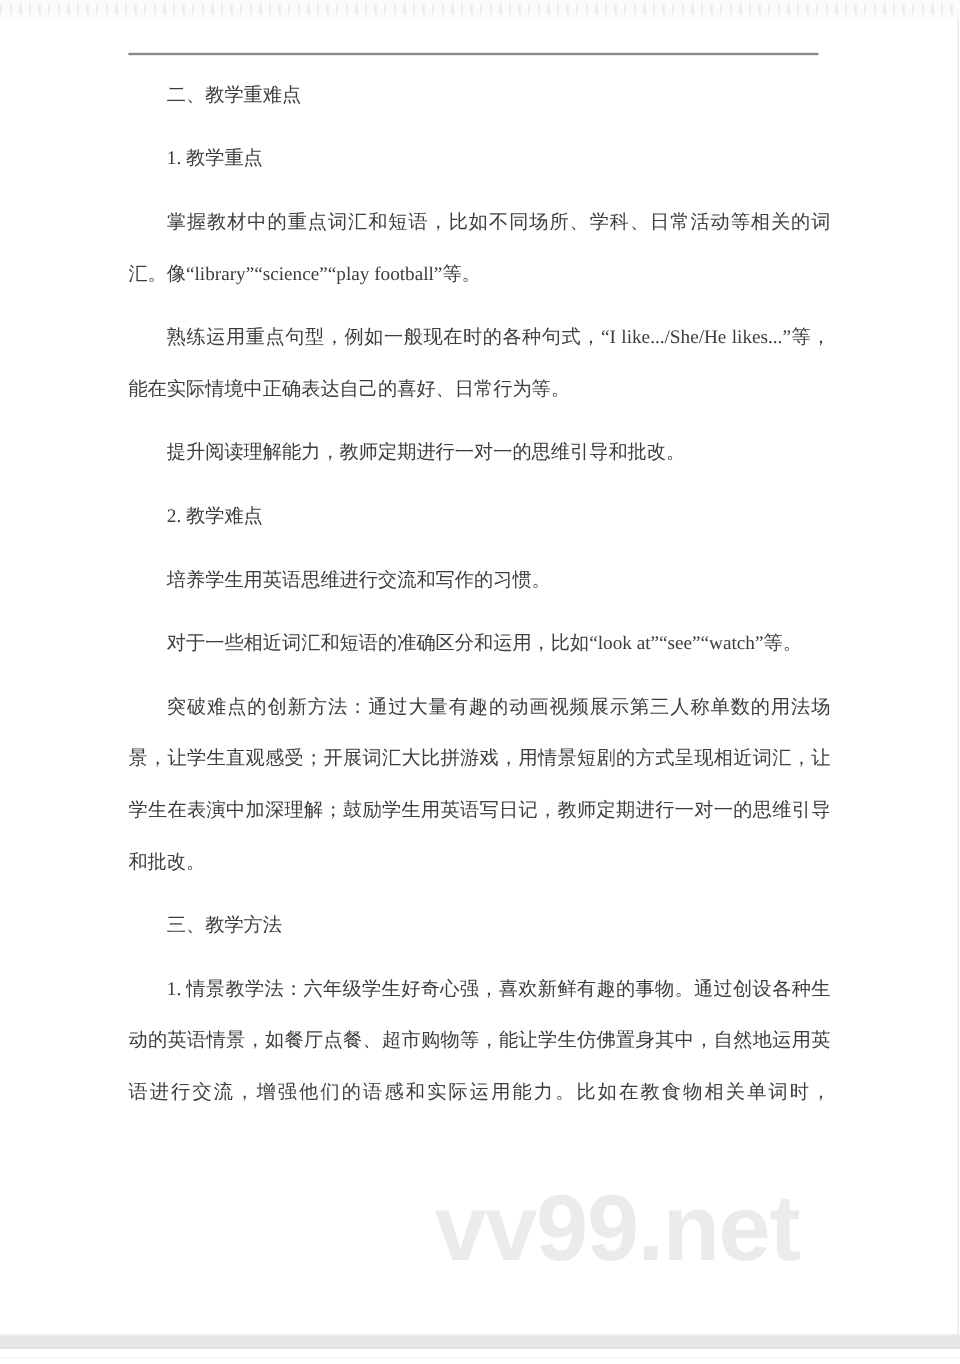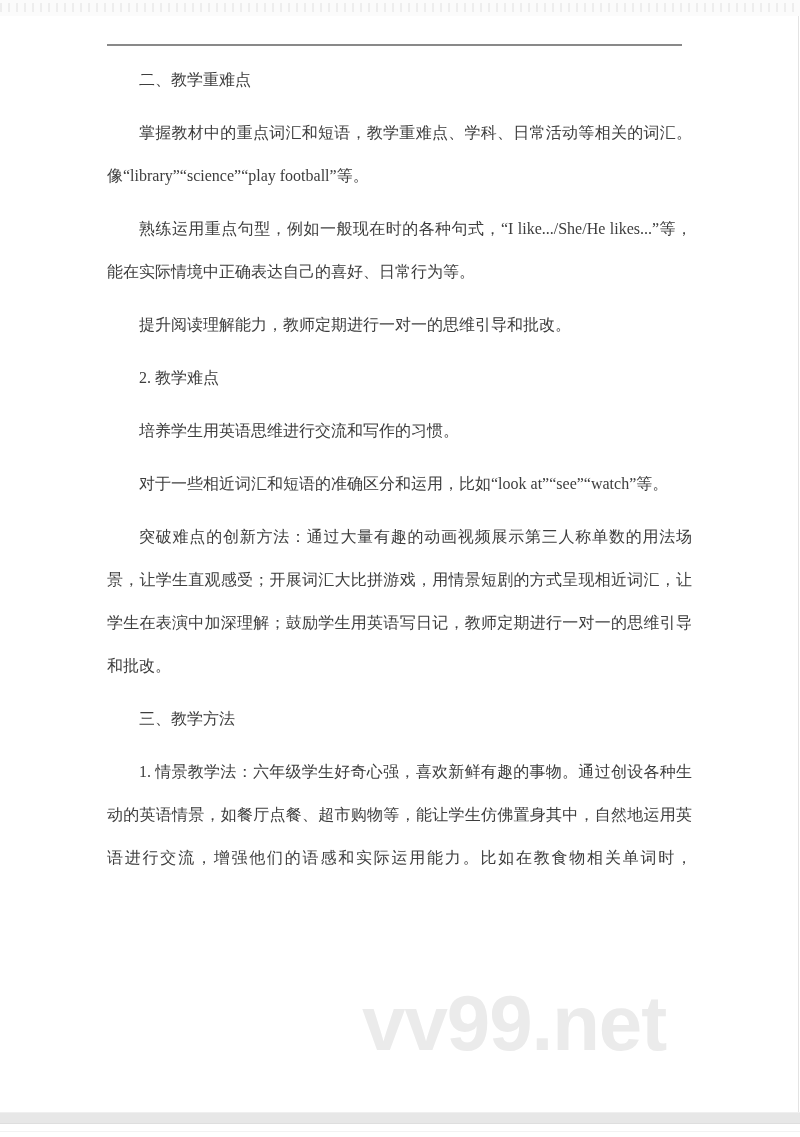--- a/index.html
+++ b/index.html
@@ -80,21 +80,22 @@
 
   <div class="top-edge">
     <div class="dashes"></div>
   </div>
 
   <div class="header-rule"></div>
   <div class="right-edge"></div>
 
   <div class="content">
     <p class="single">二、教学重难点</p>
-    <p>掌握教材中的重点词汇和短语，教学重难点、学科、日常活动等相关的词汇。像“library”“science”“play football”等。</p>
+    <p class="single">1. 教学重点</p>
+    <p>掌握教材中的重点词汇和短语，比如不同场所、学科、日常活动等相关的词汇。像“library”“science”“play football”等。</p>
     <p>熟练运用重点句型，例如一般现在时的各种句式，“I like.../She/He likes...”等，能在实际情境中正确表达自己的喜好、日常行为等。</p>
     <p class="single">提升阅读理解能力，教师定期进行一对一的思维引导和批改。</p>
     <p class="single">2. 教学难点</p>
     <p class="single">培养学生用英语思维进行交流和写作的习惯。</p>
     <p class="single">对于一些相近词汇和短语的准确区分和运用，比如“look at”“see”“watch”等。</p>
     <p>突破难点的创新方法：通过大量有趣的动画视频展示第三人称单数的用法场景，让学生直观感受；开展词汇大比拼游戏，用情景短剧的方式呈现相近词汇，让学生在表演中加深理解；鼓励学生用英语写日记，教师定期进行一对一的思维引导和批改。</p>
     <p class="single">三、教学方法</p>
     <p class="cut">1. 情景教学法：六年级学生好奇心强，喜欢新鲜有趣的事物。通过创设各种生动的英语情景，如餐厅点餐、超市购物等，能让学生仿佛置身其中，自然地运用英语进行交流，增强他们的语感和实际运用能力。比如在教食物相关单词时，</p>
   </div>
 

